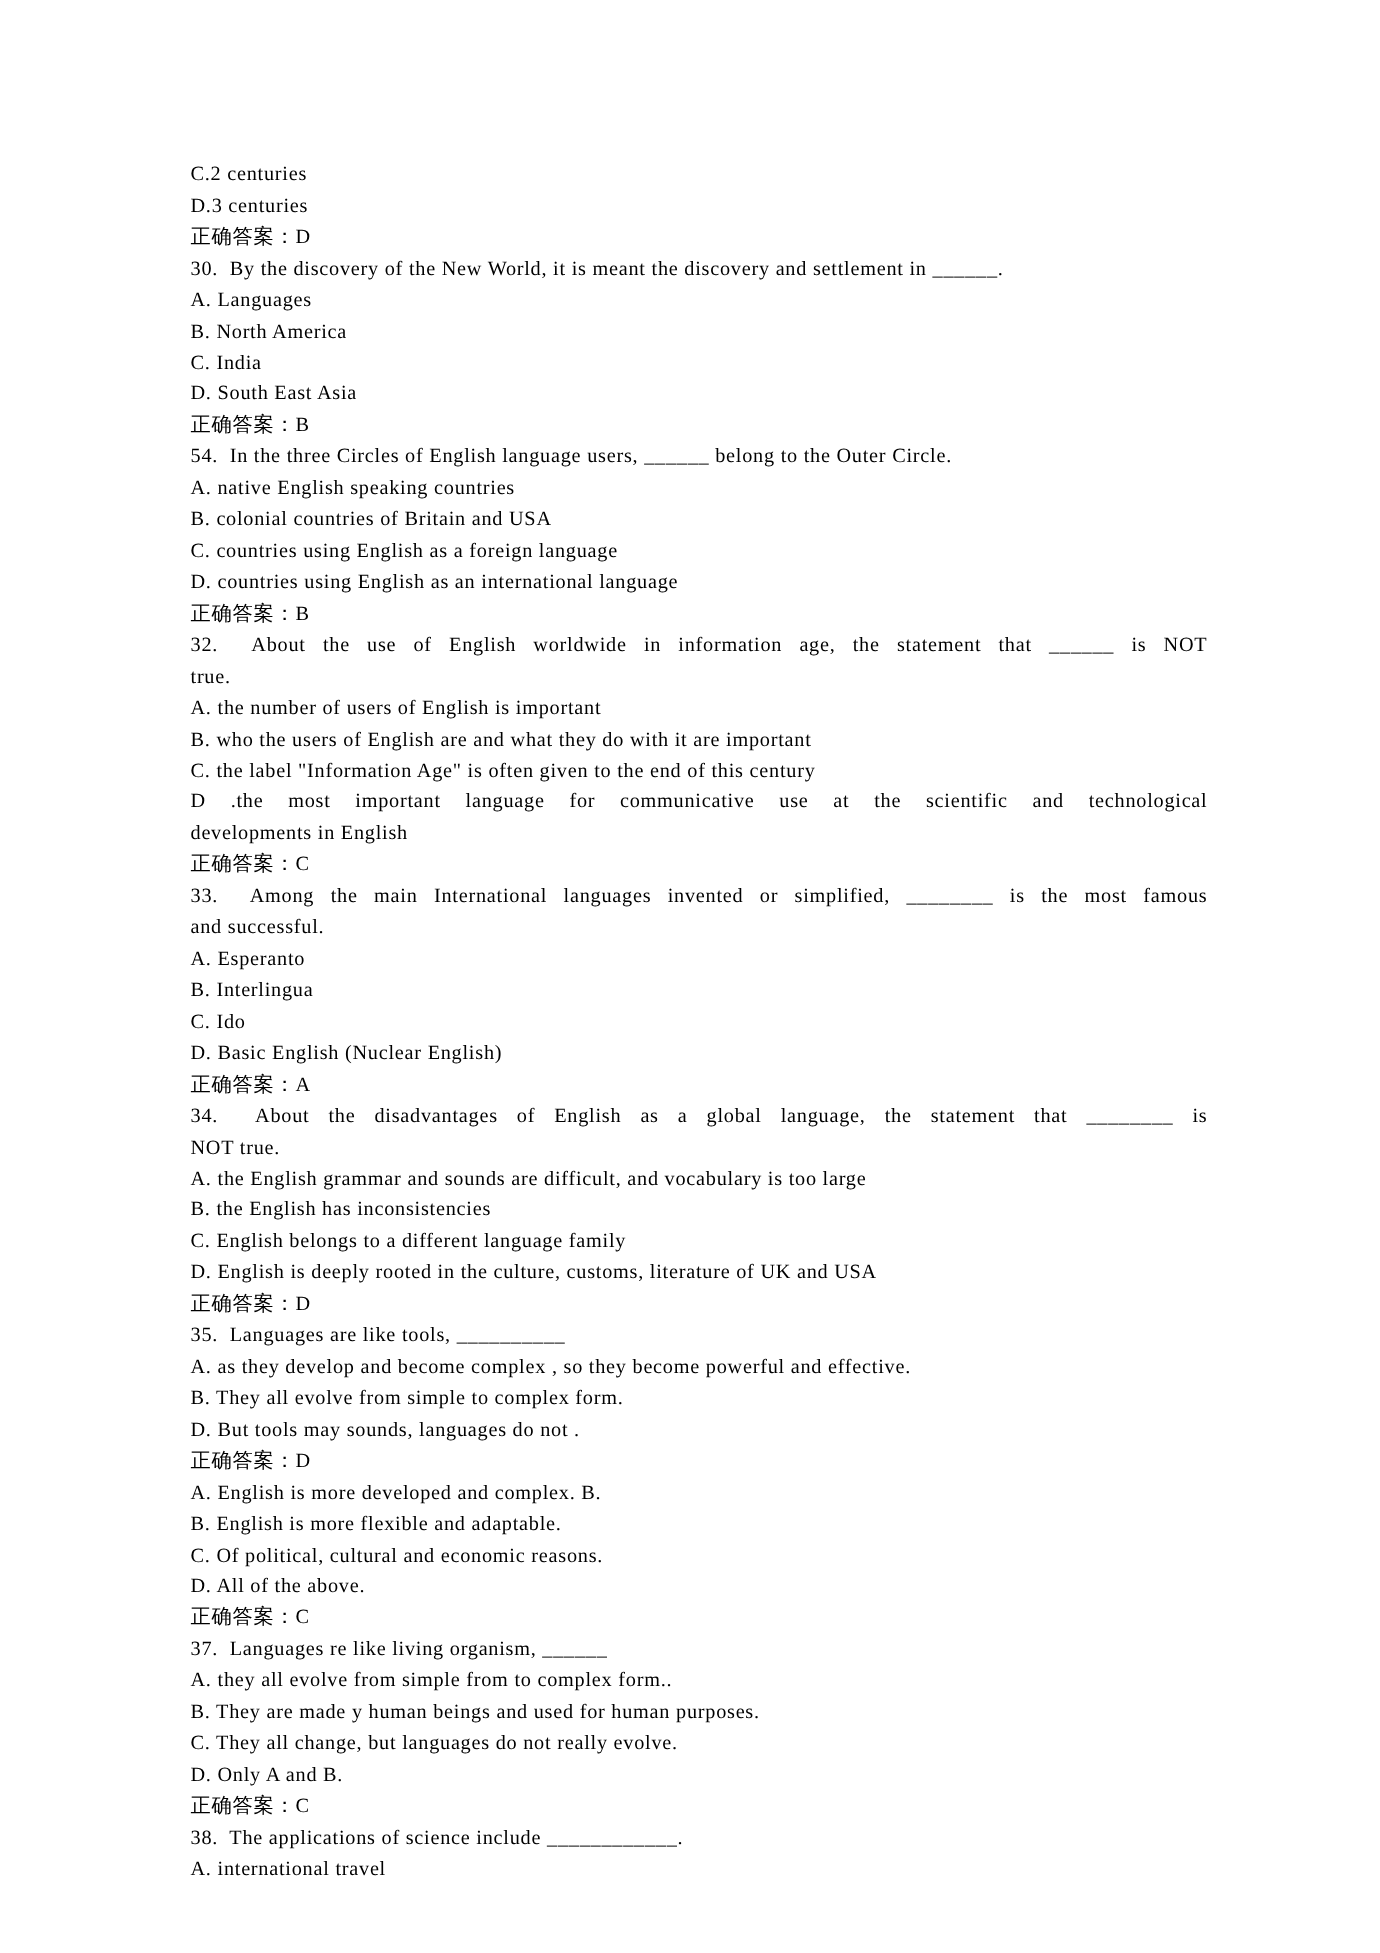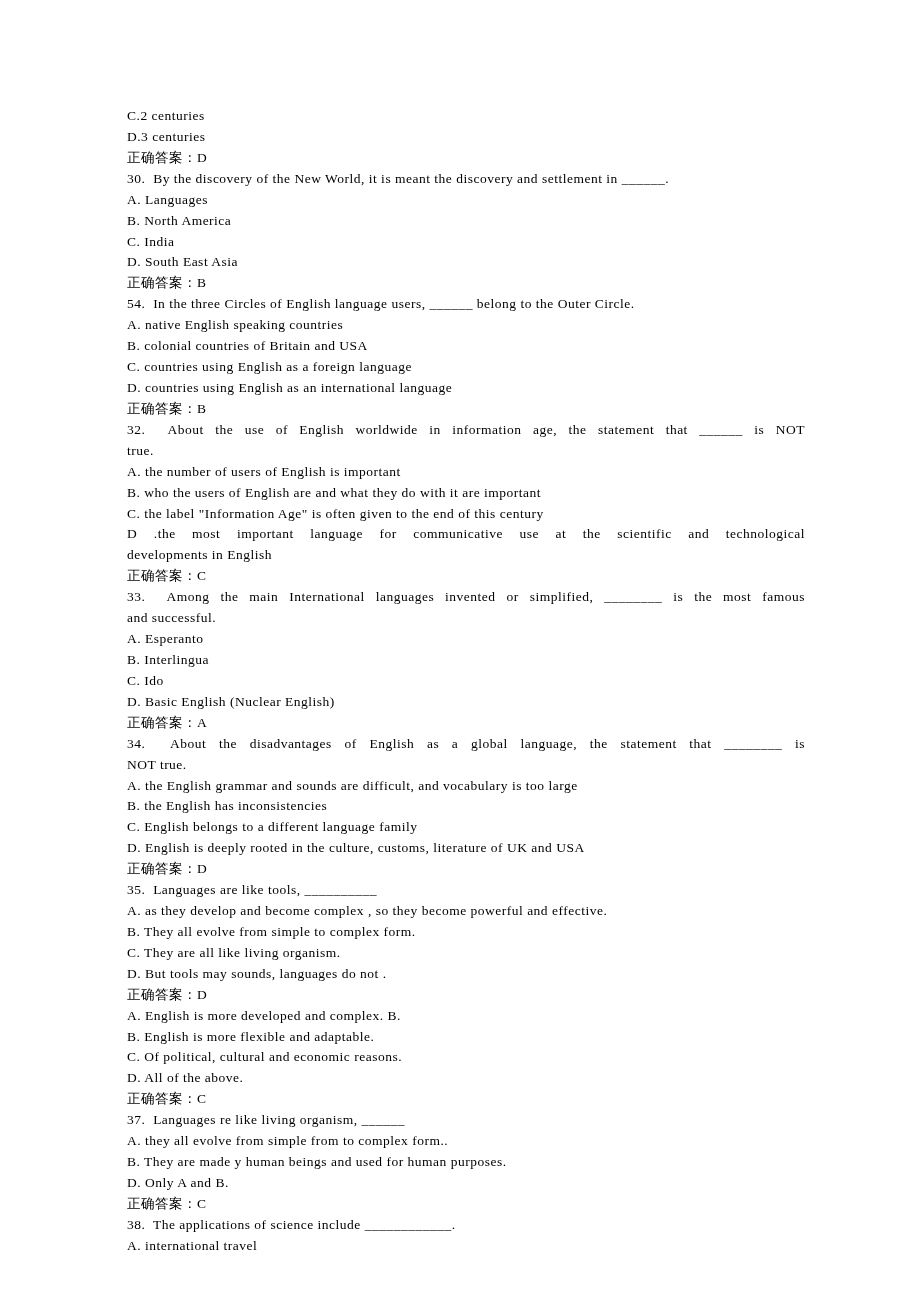--- a/index.html
+++ b/index.html
@@ -62,28 +62,28 @@
     <div class="line justify">34.  About the disadvantages of English as a global language, the statement that ________ is</div>
     <div class="line">NOT true.</div>
     <div class="line">A. the English grammar and sounds are difficult, and vocabulary is too large</div>
     <div class="line">B. the English has inconsistencies</div>
     <div class="line">C. English belongs to a different language family</div>
     <div class="line">D. English is deeply rooted in the culture, customs, literature of UK and USA</div>
     <div class="line">正确答案：D</div>
     <div class="line">35.  Languages are like tools, __________</div>
     <div class="line">A. as they develop and become complex , so they become powerful and effective.</div>
     <div class="line">B. They all evolve from simple to complex form.</div>
-    <div class="line">C. They are all like living organism.</div>
     <div class="line">D. But tools may sounds, languages do not .</div>
     <div class="line">正确答案：D</div>
     <div class="line">A. English is more developed and complex. B.</div>
     <div class="line">B. English is more flexible and adaptable.</div>
     <div class="line">C. Of political, cultural and economic reasons.</div>
     <div class="line">D. All of the above.</div>
     <div class="line">正确答案：C</div>
     <div class="line">37.  Languages re like living organism, ______</div>
     <div class="line">A. they all evolve from simple from to complex form..</div>
     <div class="line">B. They are made y human beings and used for human purposes.</div>
+    <div class="line">C. They all change, but languages do not really evolve.</div>
     <div class="line">D. Only A and B.</div>
     <div class="line">正确答案：C</div>
     <div class="line">38.  The applications of science include ____________.</div>
     <div class="line">A. international travel</div>
   </div>
 
 </body></html>

